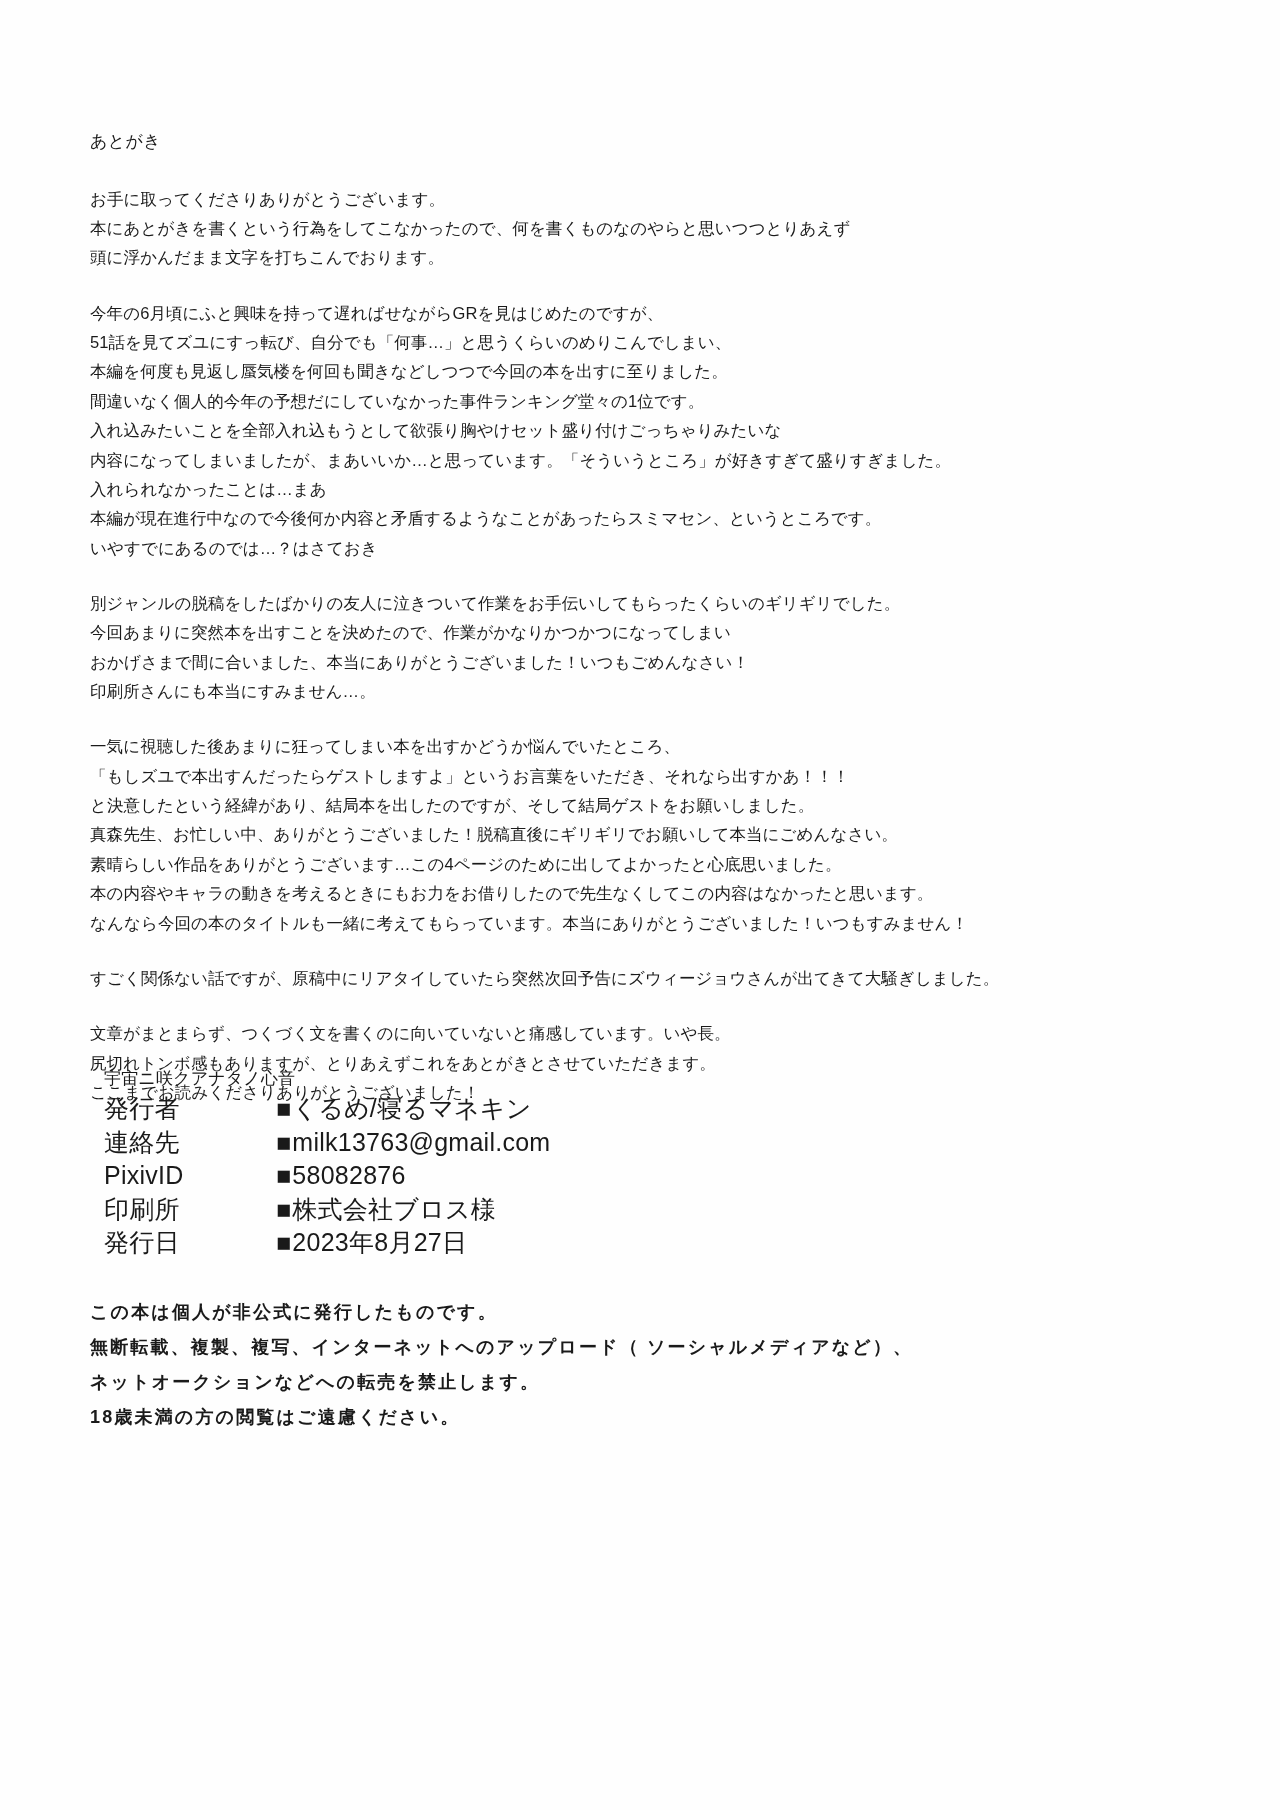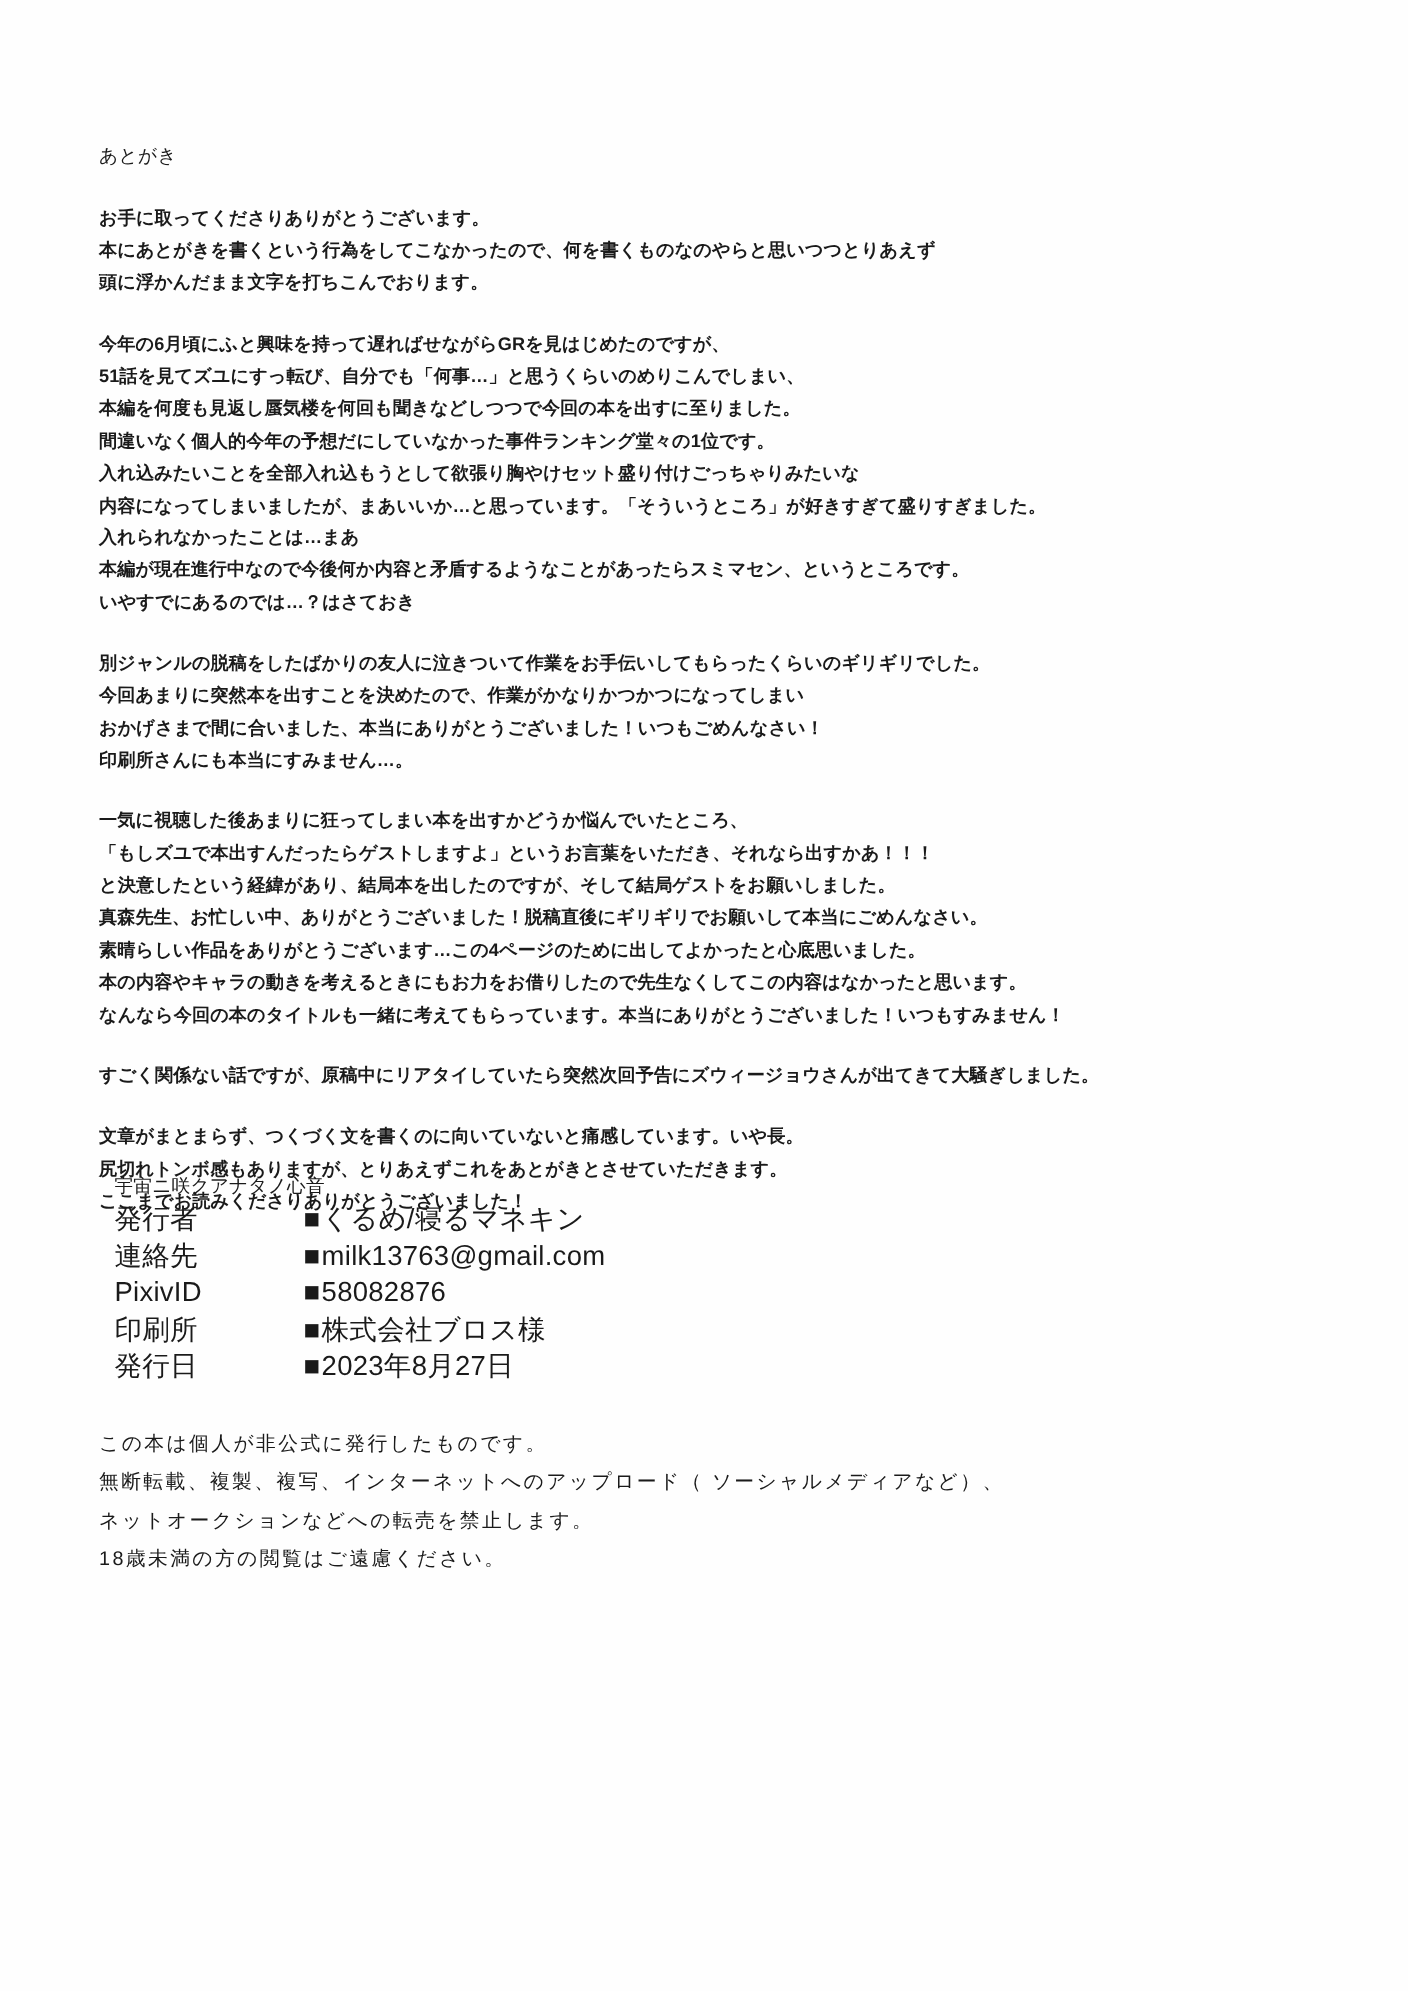--- a/index.html
+++ b/index.html
@@ -36,21 +36,21 @@
     margin-bottom: 30px;
   }
   .para {
     font-size: 16.5px;
     line-height: 1.78;
     letter-spacing: 0.005em;
     margin: 0 0 26px 0;
     white-space: pre-wrap;
   }
   .para:last-child { margin-bottom: 0; }
-  .para .line { display: block; font-weight: bold; }
+  .para .line { display: block; }
 
   
   .colophon {
     position: absolute;
     left: 104px;
     top: 1068px;
     width: 900px;
   }
   .colophon-title {
     font-size: 17px;
@@ -78,21 +78,21 @@
   
   .notice {
     position: absolute;
     left: 90px;
     top: 1295px;
     width: 1000px;
     font-size: 18px;
     line-height: 1.95;
     letter-spacing: 0.12em;
   }
-  .notice .line { display: block; }
+  .notice .line { display: block; font-weight: bold; }
 </style>
 </head>
 <body>
 
 <div class="page">
 
   <section class="afterword">
     <div class="afterword-title">あとがき</div>
     <div id="afterword-body">
         <p class="para"><span class="line">お手に取ってくださりありがとうございます。</span><span class="line">本にあとがきを書くという行為をしてこなかったので、何を書くものなのやらと思いつつとりあえず</span><span class="line">頭に浮かんだまま文字を打ちこんでおります。</span></p>

